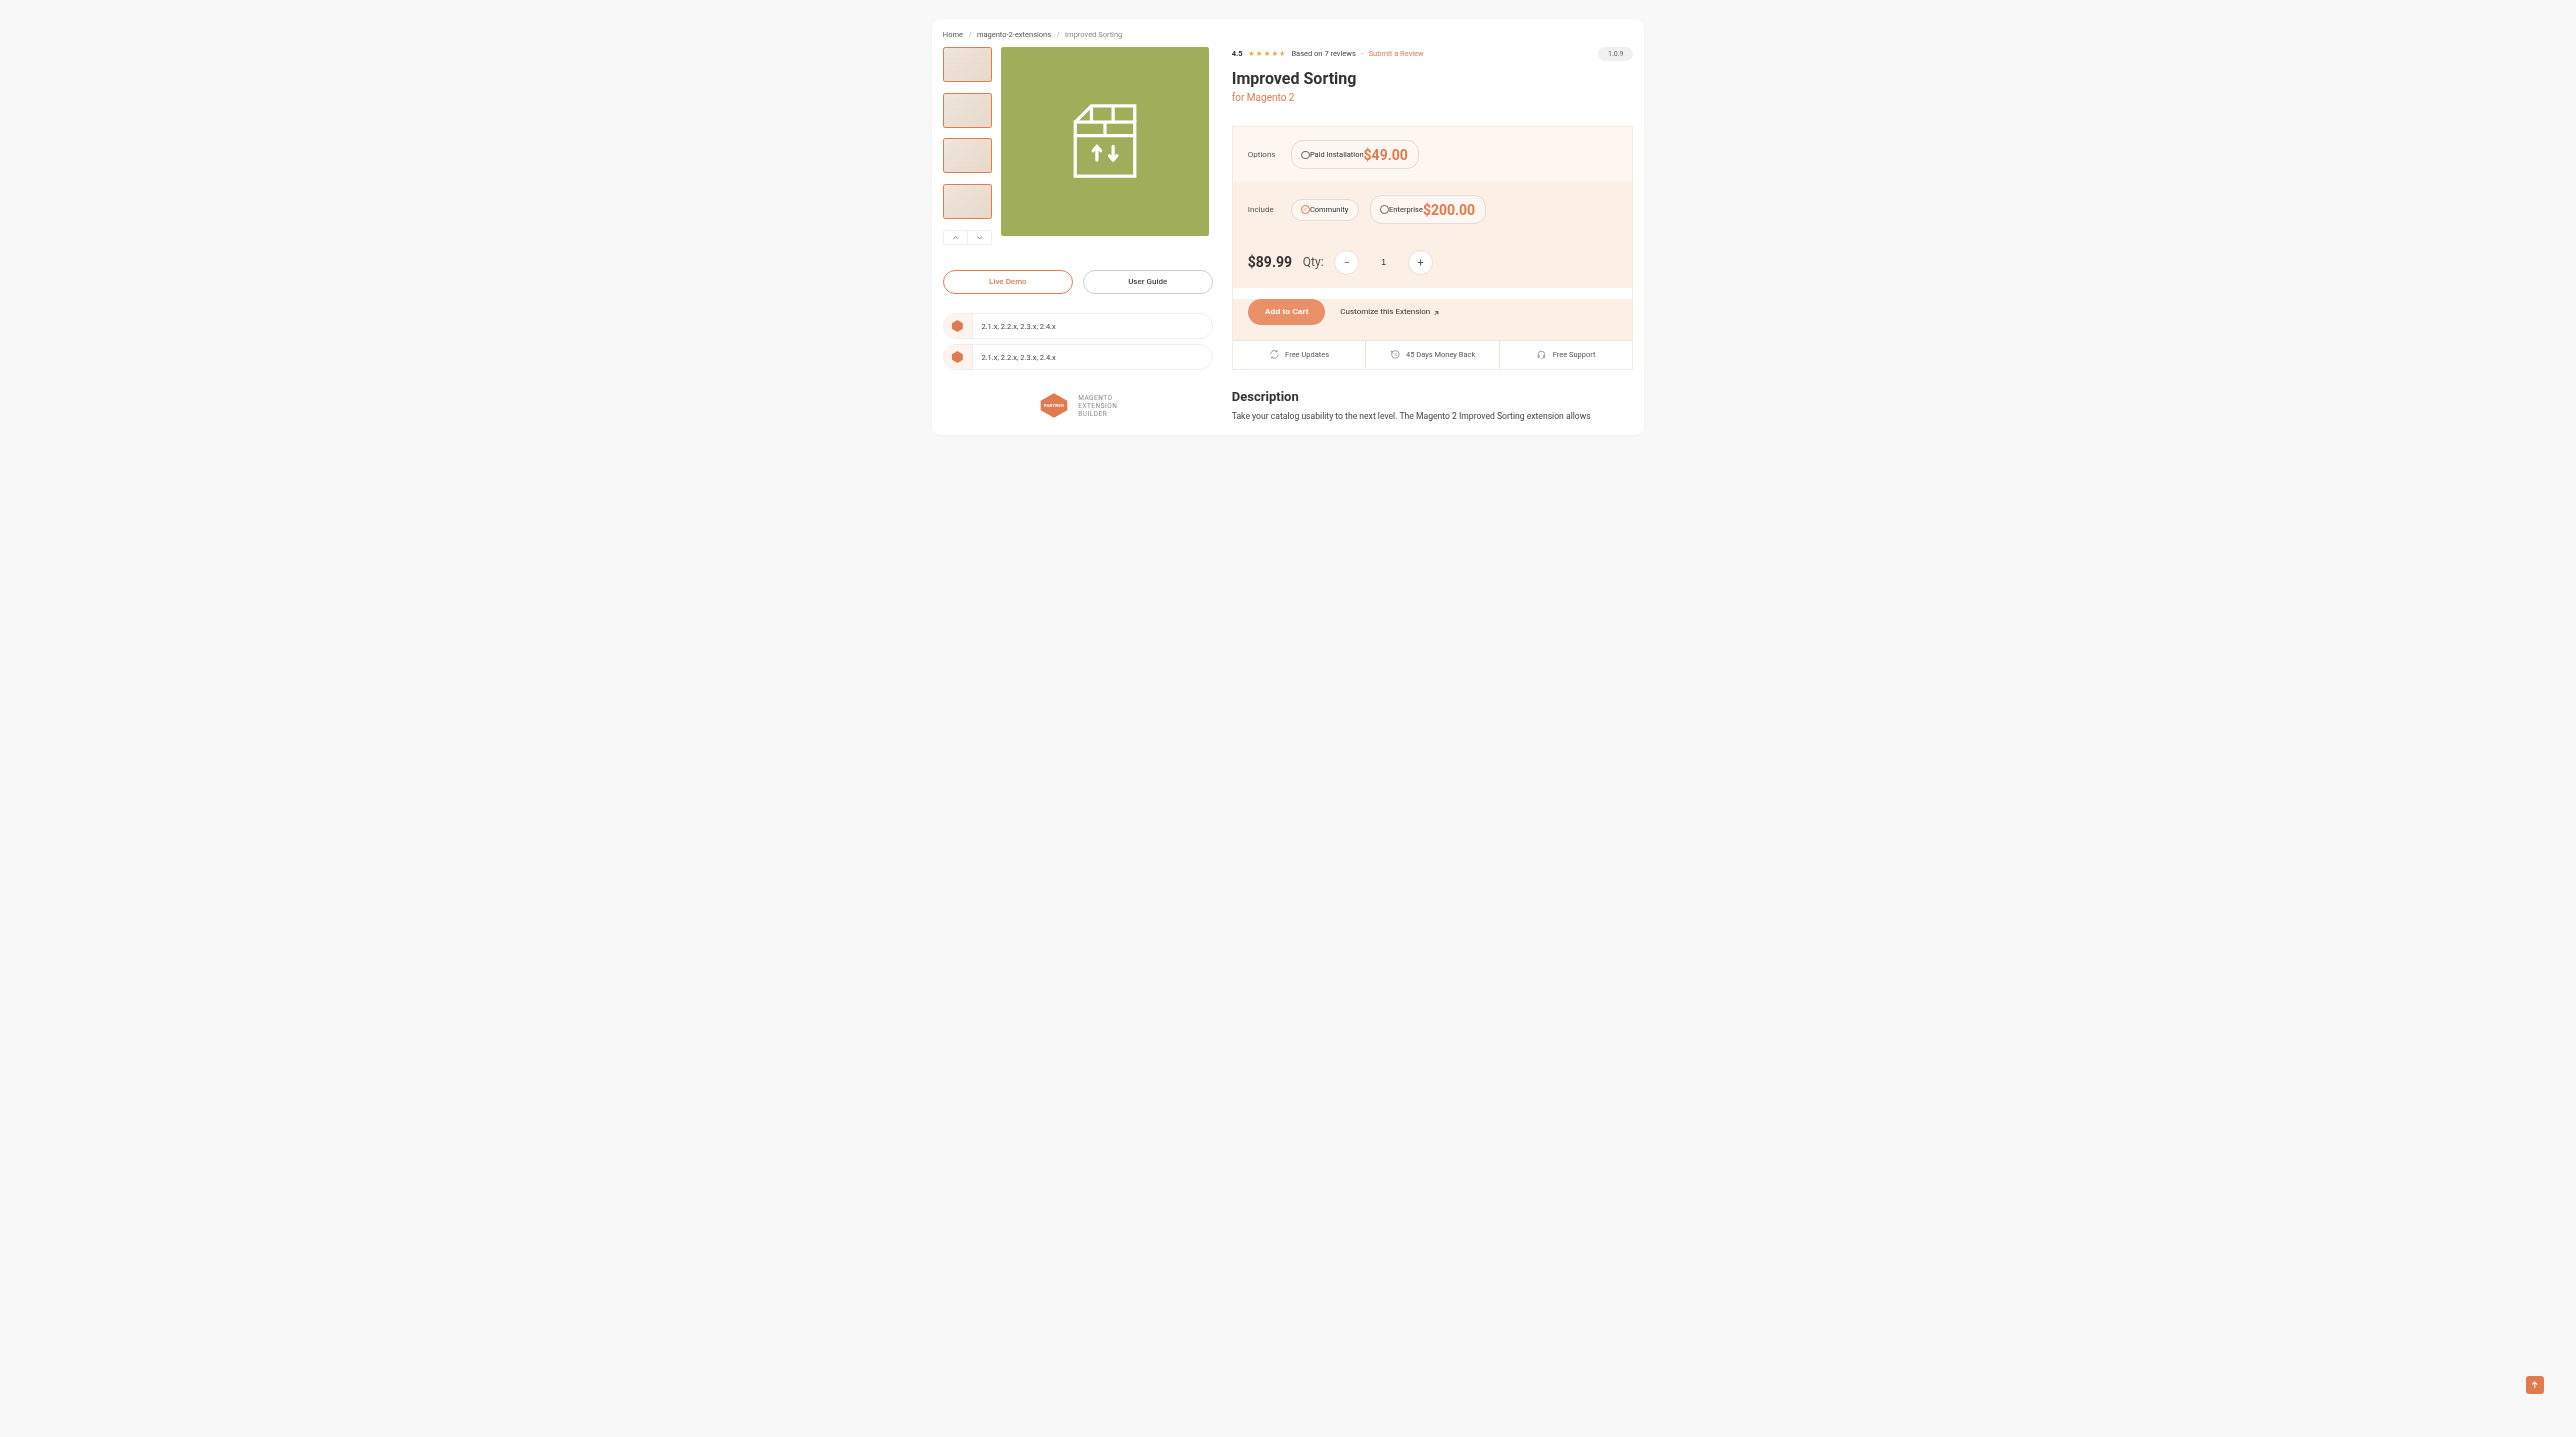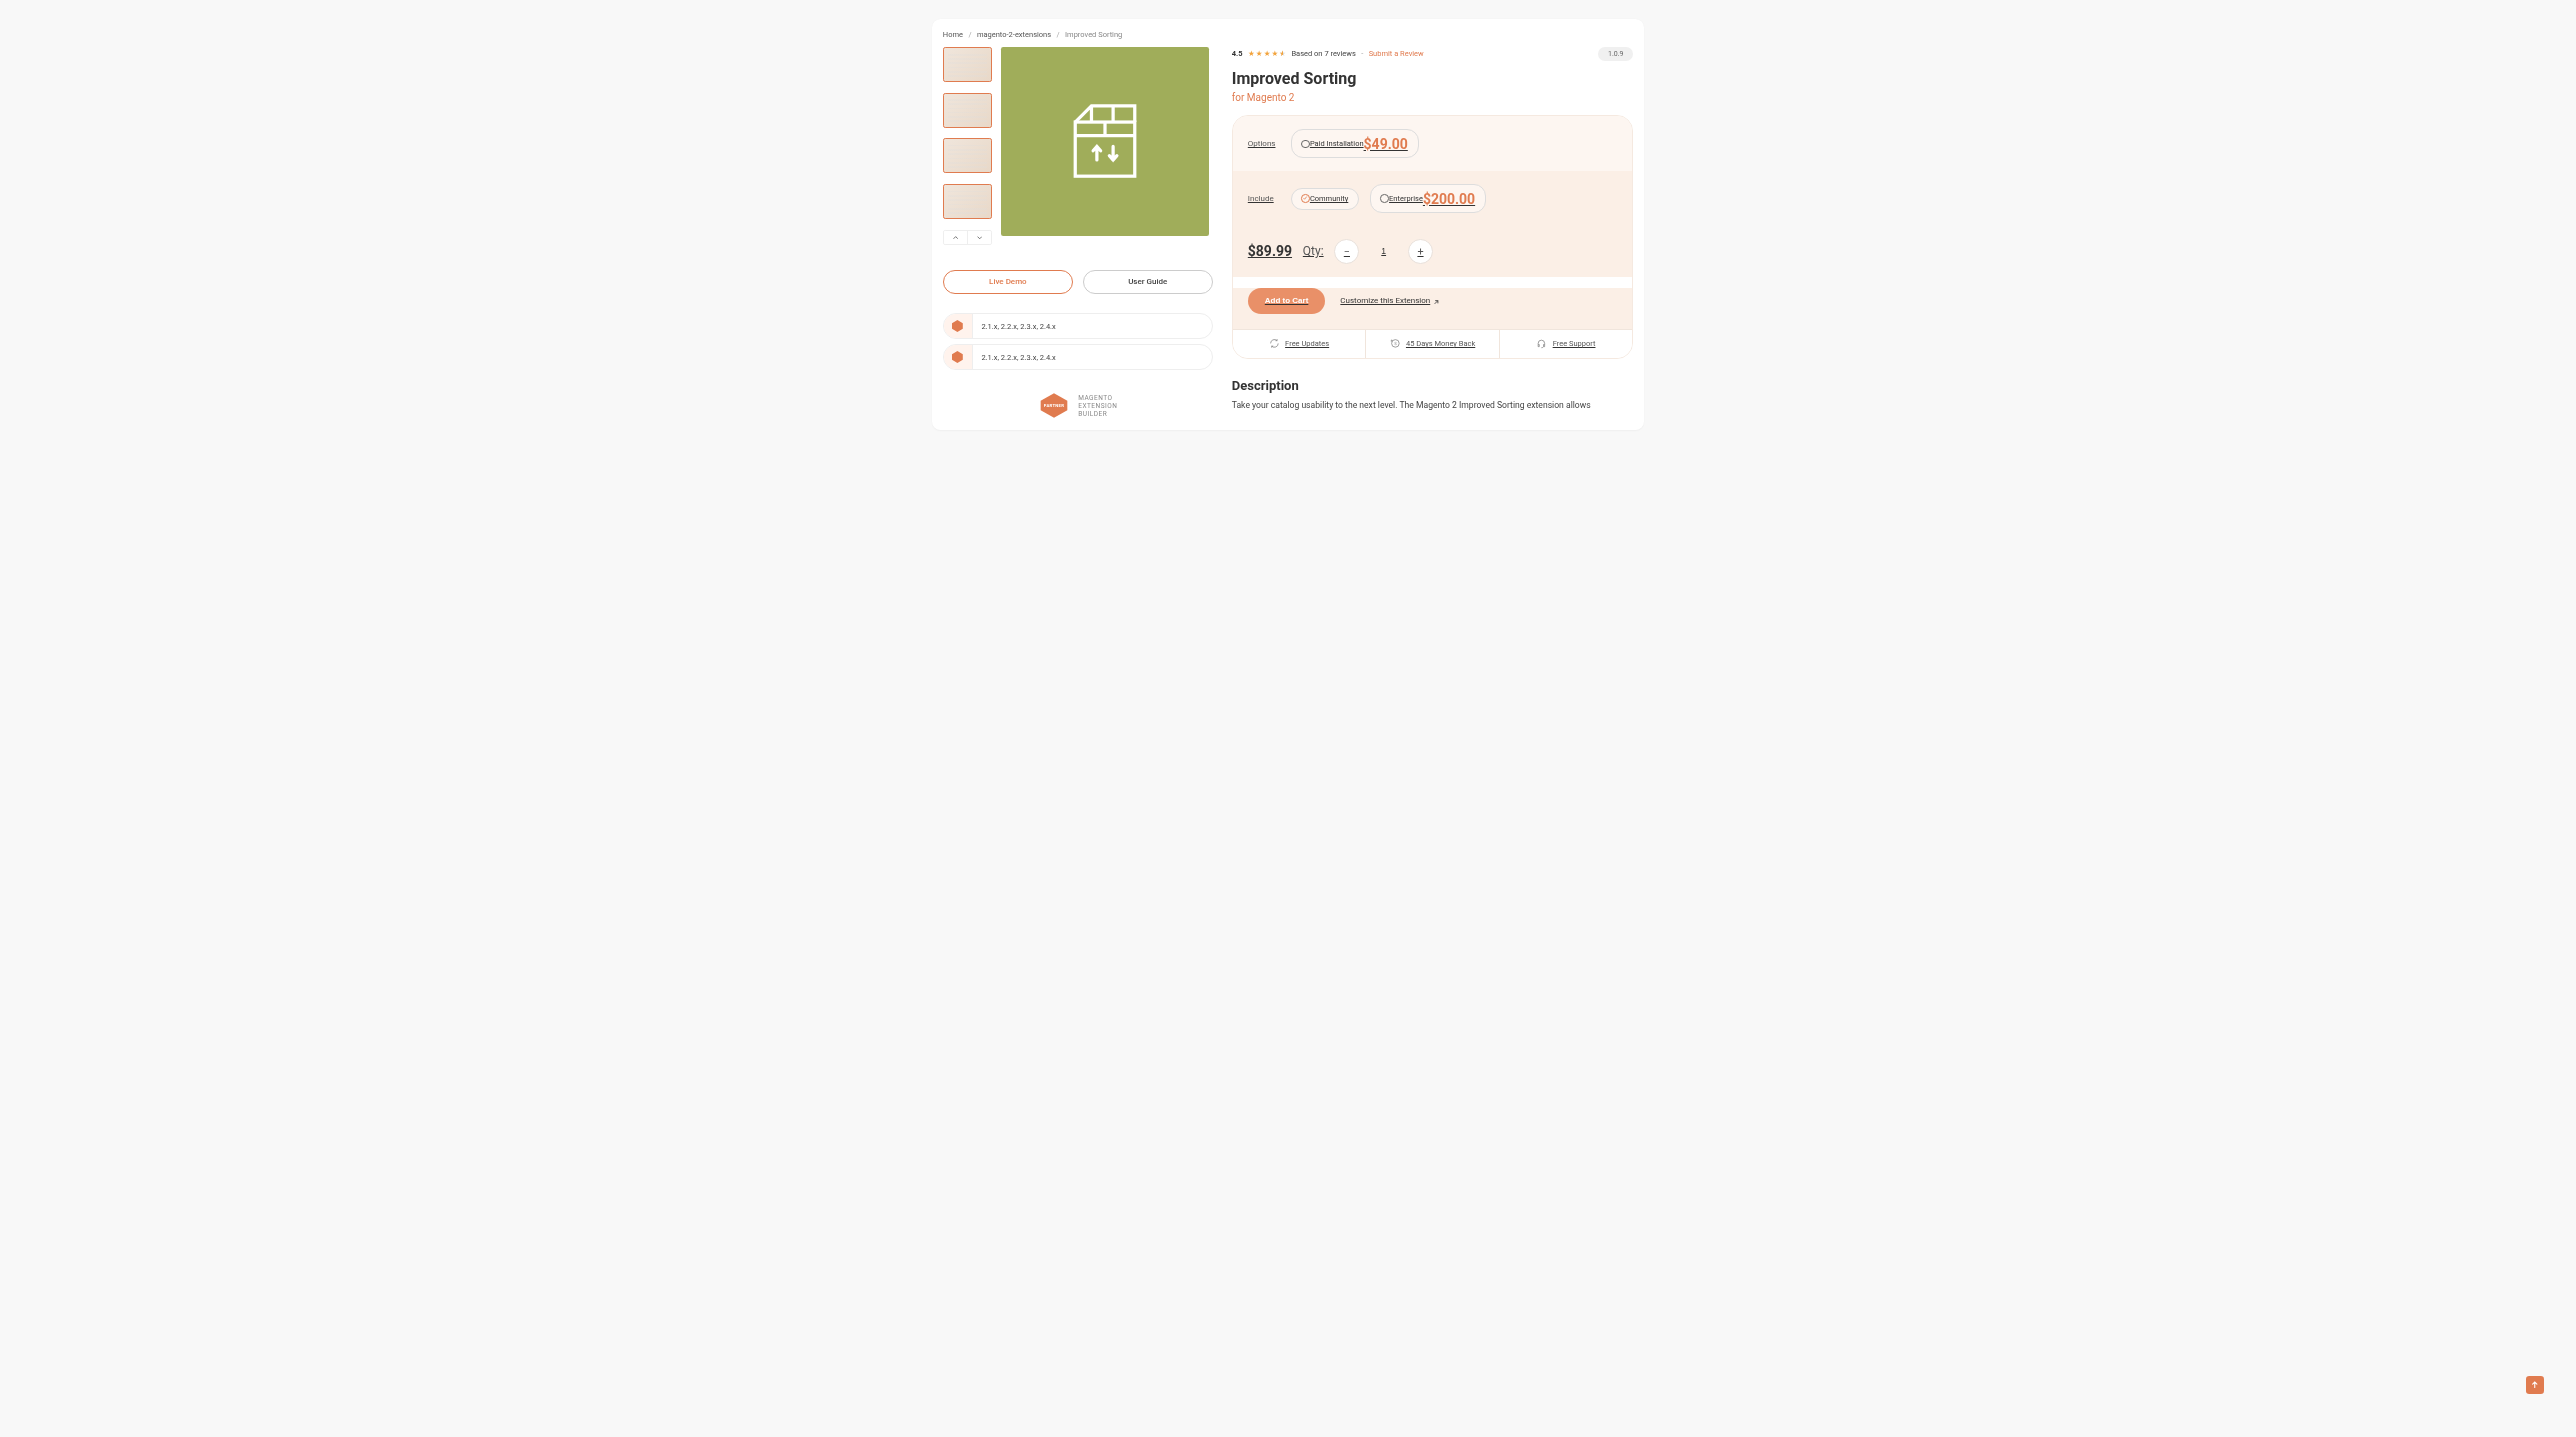--- a/index.html
+++ b/index.html
@@ -121,21 +121,21 @@
 .review-link { color:#e07b4f; cursor:pointer; }
 .version-badge {
   margin-left:auto;
   background:#f0f0f0; border-radius:8.6px;
   padding:3.2px 9.7px; font-size:7px; color:#666;
 }
 
 .title { font-size:16px; font-weight:700; margin-top:8px; }
 .subtitle { color:#e07b4f; margin-top:4.3px; font-size:10px; }
 
-.config-box { margin-top:12px; border-radius:16px; overflow:hidden; border:0.5px solid #f5e9e0;text-decoration:underline;}
+.config-box { margin-top:23px; border-radius:0; overflow:hidden; border:0.5px solid #f5e9e0;}
 .section { padding:13px 15px; display:flex; align-items:center; gap:10.8px; }
 .section.light { background:#fdf6f1; }
 .section.dark { background:#fbefe6; }
 .section-label { width:32px; color:#555; font-size:8px; }
 .pill {
   border:0.5px solid #ddd; border-radius:12px; padding:5.4px 9.7px;
   display:flex; align-items:center; gap:0; font-size:7.5px; cursor:pointer;
   background:#fdf6f1;
 }
 .pill .dot { width:8.6px; height:8.6px; border:1.1px solid #666; border-radius:50%; }

